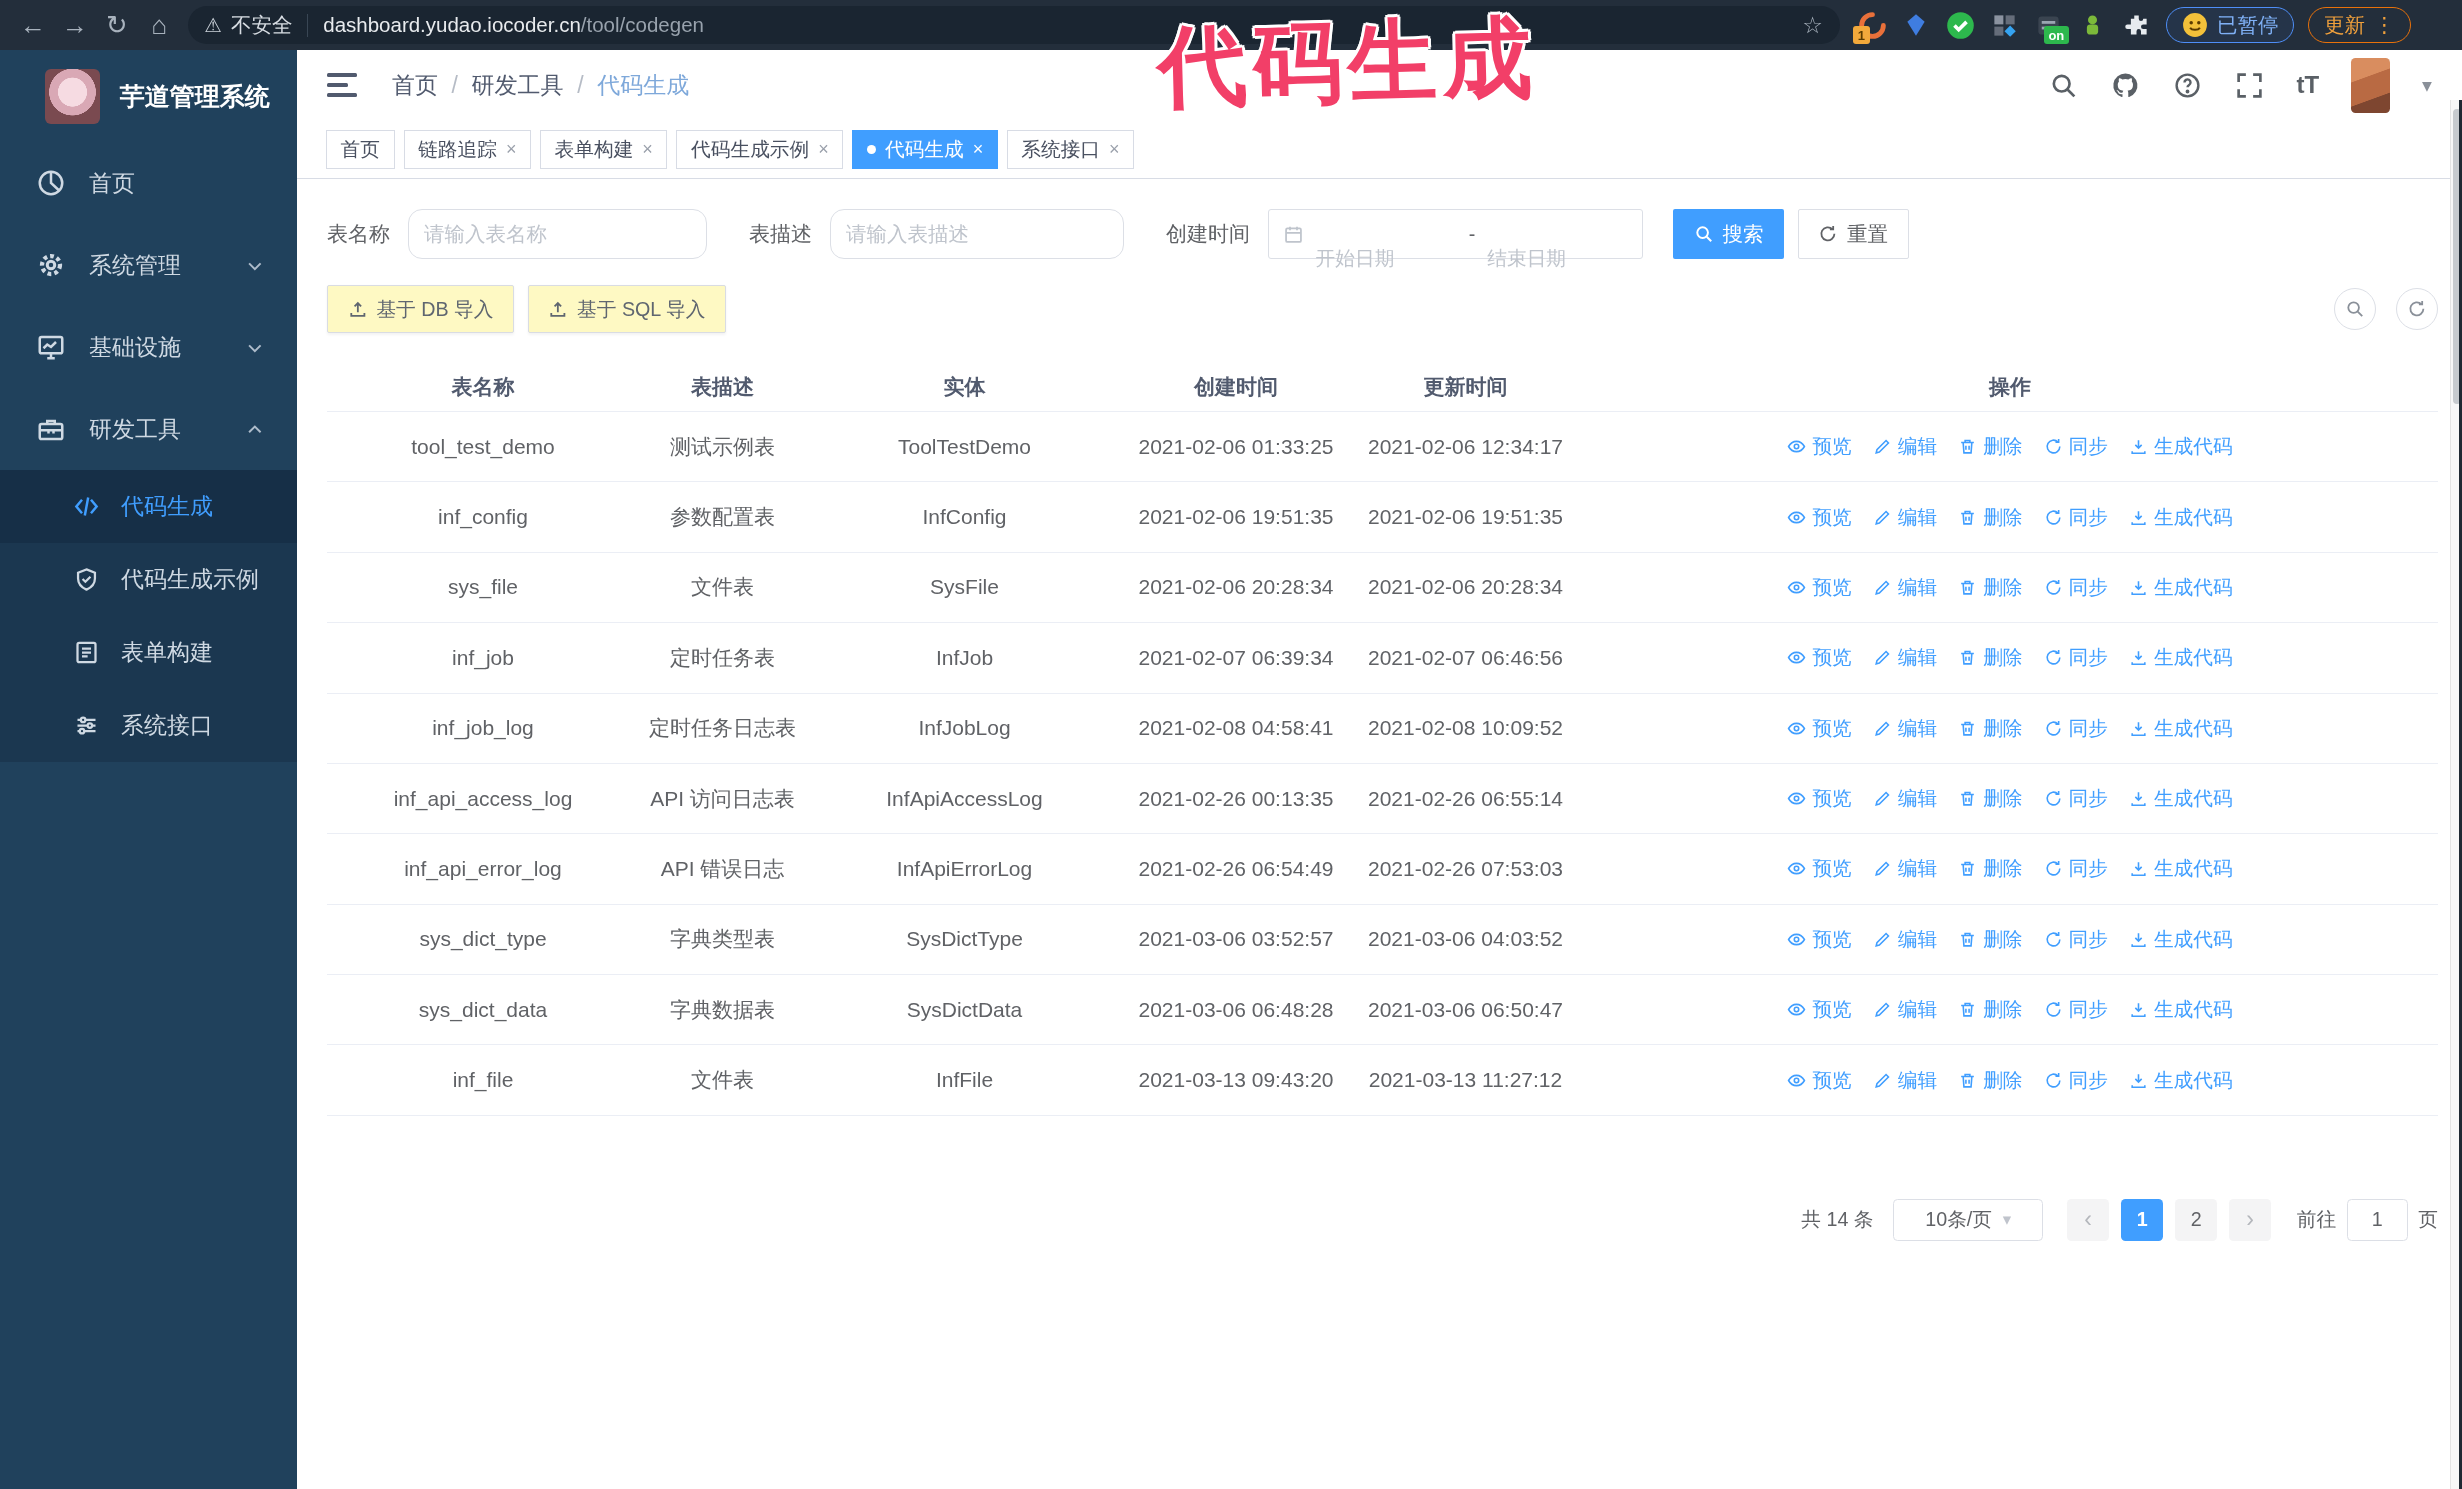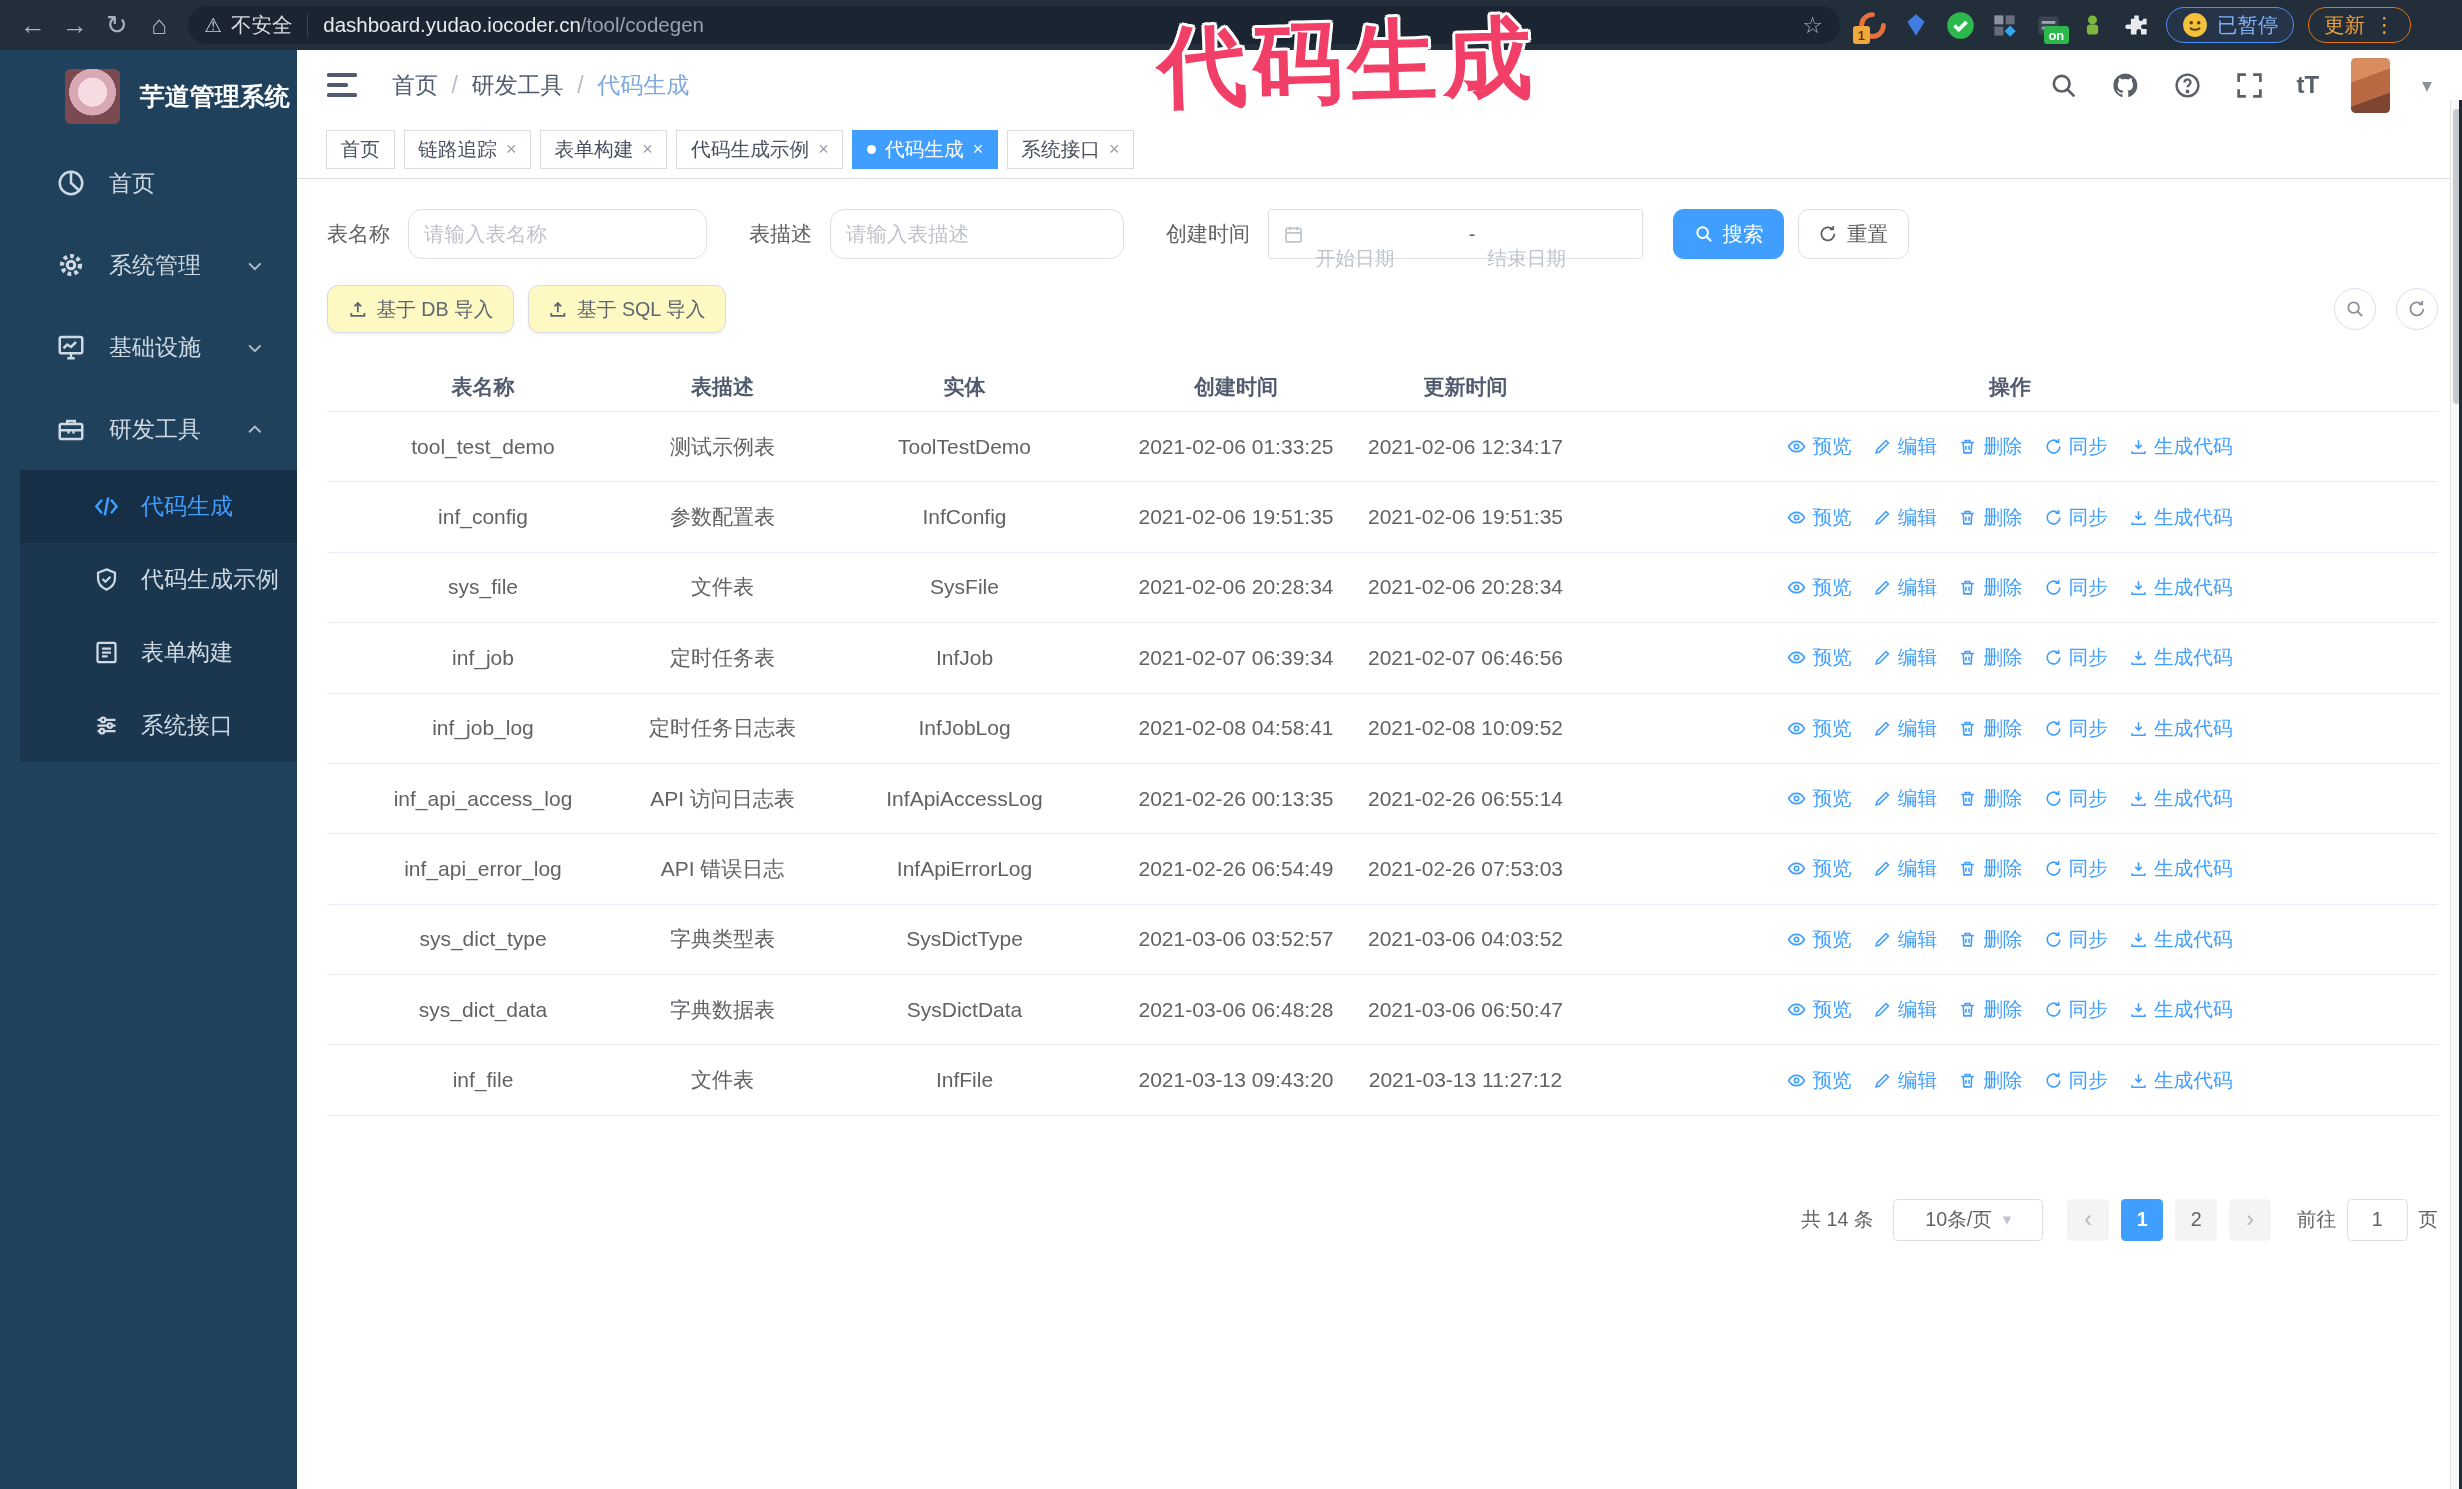--- a/index.html
+++ b/index.html
@@ -20,21 +20,21 @@
   .ext { width:32px; height:32px; display:flex; align-items:center; justify-content:center; position:relative; }
   .badge { position:absolute; bottom:-3px; left:-3px; background:#f2a93b; color:#5a3b00; font-size:13px; line-height:1; padding:2.3px 4.5px; border-radius:3px; font-weight:bold; }
   .badge.on { left:auto; right:-4.5px; background:#2db84d; color:#fff; }
   .pill { height:36px; border-radius:19.7px; display:flex; align-items:center; gap:9px; padding:0 15px; font-size:20.5px; margin-left:13.6px; }
   .pill.paused { border:1.5px solid #4e8ef7; color:#7fb0f5; background:rgba(66,133,244,.08); }
   .pill.update { border:1.5px solid #e8710a; color:#f0a03c; }
   .pill .dots { font-size:21px; }
 
   
   .app { display:flex; height:1440px; }
-  .sidebar { width:297px; background:#20415c; color:#cfd9e3; flex-shrink:0;padding-left:20px; }
+  .sidebar { width:297px; background:#20415c; color:#cfd9e3; flex-shrink:0; }
   .logo { height:92px; display:flex; align-items:center; padding-left:45px; gap:19.7px; }
   .logo-img { width:55px; height:55px; border-radius:6px;
       background: radial-gradient(circle at 50% 42%, #f6dbe2 0 34%, #d9a8b5 35% 55%, #7a4a50 56% 100%); }
   .logo-title { font-size:25px; font-weight:bold; color:#ffffff; }
   .menu-item { height:82px; display:flex; align-items:center; padding:0 32px 0 36px; font-size:23px; cursor:pointer; }
   .mi-icon { width:30px; height:30px; margin-right:23px; color:#cfd9e3; flex-shrink:0; }
   .mi-icon svg { width:30px; height:30px; }
   .chev { margin-left:auto; width:19.7px; height:19.7px; color:#aebccb; }
   .chev svg { width:19.7px; height:19.7px; }
   .submenu { background:#1b3750; }
@@ -77,21 +77,21 @@
   .f-label { font-size:21px; color:#606266; margin-right:18px; white-space:nowrap; }
   .f-input { height:50px; border:0.8px solid #dcdfe6; border-radius:14px; font-size:20.5px; color:#606266; padding:0 15px; outline:none; }
   .f-input::placeholder { color:#bfc4cc; }
   .w1 { width:299px; margin-right:42px; }
   .w2 { width:294px; margin-right:42px; }
   .date-box { width:375px; height:50px; border:0.8px solid #dcdfe6; border-radius:3px; display:flex; align-items:center; padding:0 13.6px; gap:12px; margin-right:30px; }
   .date-box .cal { width:21px; height:21px; color:#bfc4cc; }
   .date-box .cal svg { width:21px; height:21px; }
   .dt-ph { font-size:19.7px; color:#bfc4cc; flex:1; text-align:left;margin-top:48px; }
   .dt-sep { font-size:19.7px; color:#606266; }
-  .btn { height:50px; border-radius:11px; font-size:20.5px; display:inline-flex; align-items:center; gap:9px; padding:0 19.7px; cursor:pointer; border:0.8px solid transparent; }
+  .btn { height:50px; border-radius:2px; font-size:20.5px; display:inline-flex; align-items:center; gap:9px; padding:0 19.7px; cursor:pointer; border:0.8px solid transparent; }
   .btn svg { width:19.7px; height:19.7px; }
   .btn.primary { background:#409eff; color:#fff; }
   .btn.plain { background:#fff; border-color:#dcdfe6; color:#606266; margin-left:13.6px; }
 
   .toolbar-row { margin-top:26px; display:flex; align-items:center; }
   .btn.import { height:48px; background:#fef9c3; border-color:#d9dce3; color:#5f6670; font-size:19.7px; box-shadow:0 1.5px 3px rgba(0,0,0,.05); margin-right:13.6px; margin-left:0; }
   .tool-circles { margin-left:auto; display:flex; gap:19.7px; }
   .circle-btn { width:42px; height:42px; border-radius:50%; border:0.8px solid #dcdfe6; color:#8a9099; display:flex; align-items:center; justify-content:center; cursor:pointer; background:#fff; }
   .circle-btn svg { width:19.7px; height:19.7px; }
 

